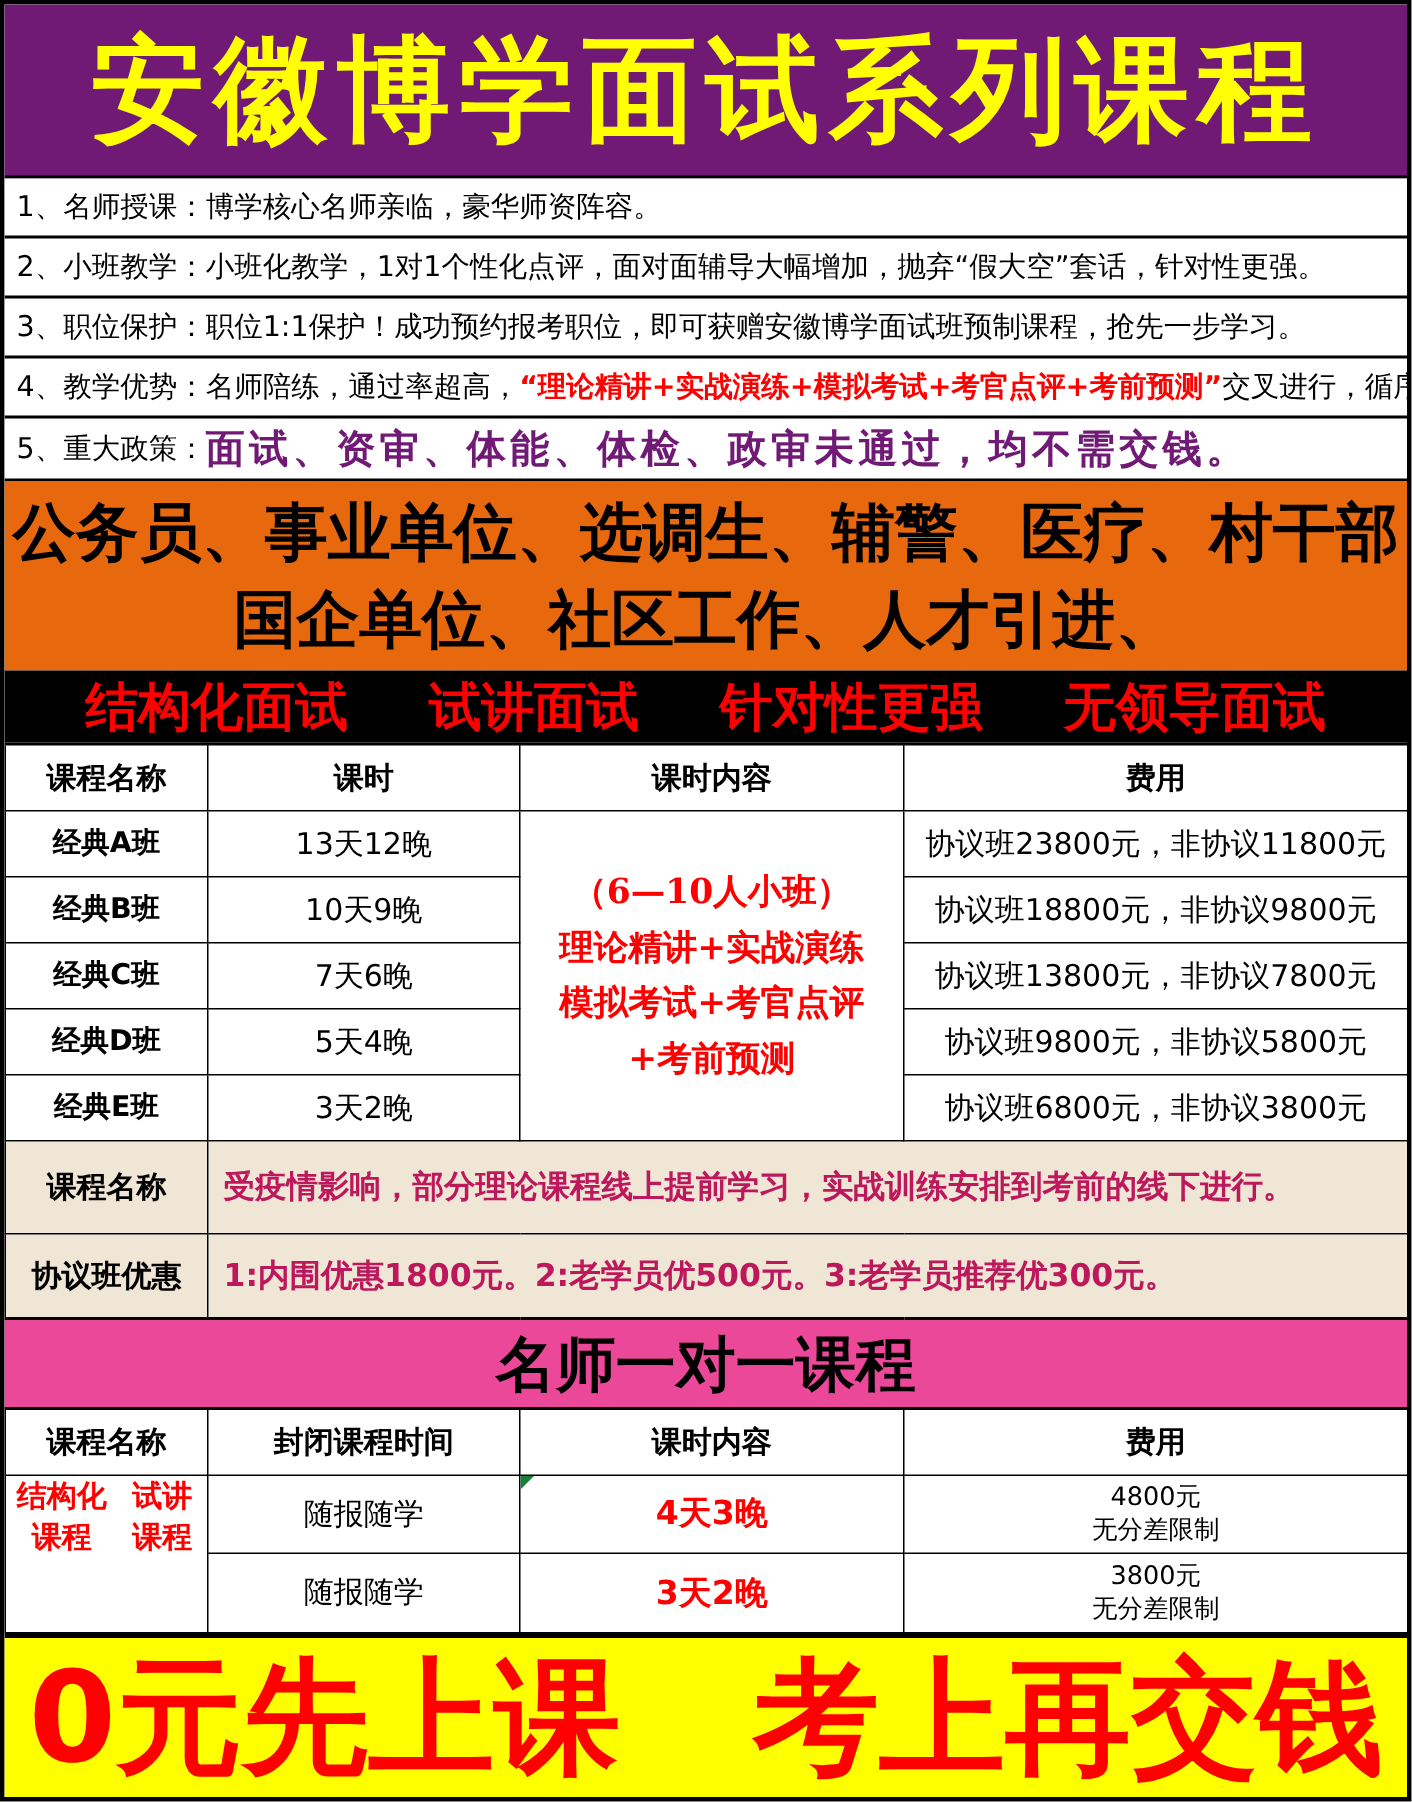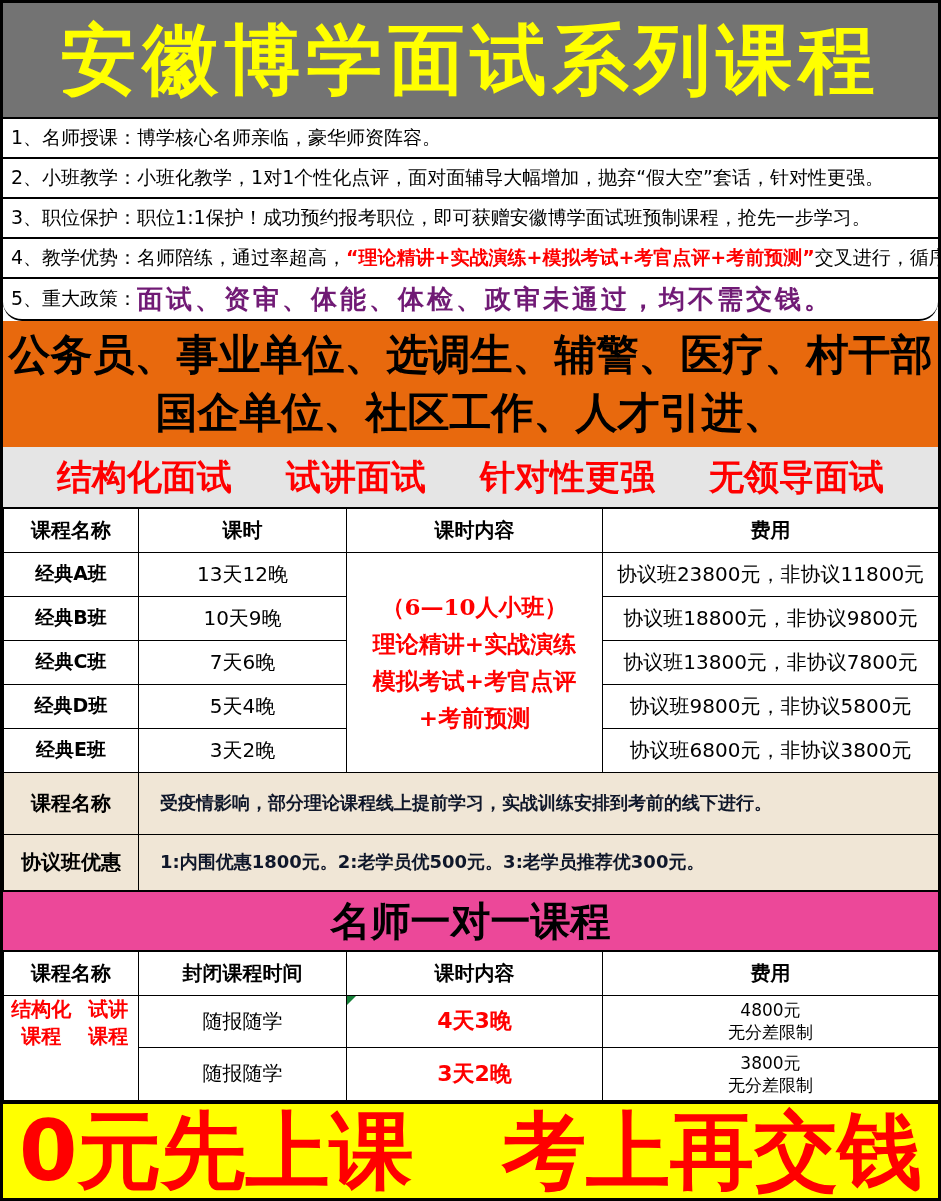--- a/index.html
+++ b/index.html
@@ -5,46 +5,46 @@
   html,body{margin:0;padding:0;background:#888;}
   .poster{
     width:941px;height:1201px;margin:0 auto;box-sizing:border-box;
     background:#fff;border:3px solid #000;
     display:flex;flex-direction:column;
     font-family:"DejaVu Sans","Liberation Sans",sans-serif;
     overflow:hidden;
   }
   
   .banner-top{
-    height:114px;flex:0 0 auto;background:#737373;border-bottom:2px solid #000;
+    height:114px;flex:0 0 auto;background:#701a75;border-bottom:2px solid #000;
     display:flex;align-items:center;justify-content:center;
   }
   .banner-top .txt{
     color:#FFFF00;font-size:76px;font-weight:bold;letter-spacing:6px;
     white-space:nowrap;line-height:1;
   }
   
   .features{flex:0 0 auto;background:#fff;}
   .feature-row{
     box-sizing:border-box;height:40px;border-bottom:2px solid #000;
     display:flex;align-items:center;padding:0 8px;
     font-size:19px;color:#000;white-space:nowrap;overflow:hidden;
   }
-  .feature-row.last{height:42px;border-radius:19px;}
+  .feature-row.last{height:42px;}
   .hl-red{color:#FF0000;font-weight:bold;}
   .hl-red-big{color:#701a75;font-weight:bold;font-size:26px;letter-spacing:3px;font-family:"DejaVu Serif","Liberation Serif",serif;}
   
   .jobs{
     height:126px;flex:0 0 auto;background:#E8690D;
     display:flex;flex-direction:column;align-items:center;justify-content:center;
     color:#000;font-weight:bold;font-size:42px;line-height:58px;white-space:nowrap;
   }
   
   .types{
-    height:60px;flex:0 0 auto;background:#e5e5e5;
+    height:48px;flex:0 0 auto;background:#000000;
     display:flex;align-items:center;justify-content:space-evenly;
     color:#FF0000;font-weight:bold;font-size:35px;white-space:nowrap;
   }
   
   table{border-collapse:collapse;table-layout:fixed;width:935px;flex:0 0 auto;}
   td,th{border:1px solid #000;box-sizing:border-box;text-align:center;vertical-align:middle;overflow:hidden;}
   table{border-top:2px solid #000;border-bottom:2px solid #000;}
   .t1-header th{height:44px;font-size:20px;font-weight:bold;color:#000;background:#fff;}
   .t1-row td{height:44px;}
   .cell-name{font-weight:bold;font-size:19px;color:#000;}
@@ -52,21 +52,21 @@
   .cell-fee{font-size:20px;color:#000;}
   .cell-content{
     color:#FF0000;font-weight:bold;font-size:23px;line-height:37px;
     font-family:"DejaVu Serif","Liberation Serif",serif;
   }
   .note-row td{background:#F0E6D6;}
   .note-row.n1 td{height:62px;}
   .note-row.n2 td{height:57px;}
   .note-label{font-weight:bold;font-size:20px;color:#000;}
   .note-text{
-    text-align:left;padding-left:21px;color:#0f172a;font-weight:bold;font-size:18px;
+    text-align:left;padding-left:10px;color:#be185d;font-weight:bold;font-size:21px;
   }
   
   .bar-1on1{
     height:58px;flex:0 0 auto;background:#ec4899;
     display:flex;align-items:center;justify-content:center;
     color:#000;font-weight:bold;font-size:40px;
   }
   .t2-header th{height:44px;font-size:20px;font-weight:bold;color:#000;}
   .t2-row td{height:52px;}
   .t2-name-cell{padding:0;}

